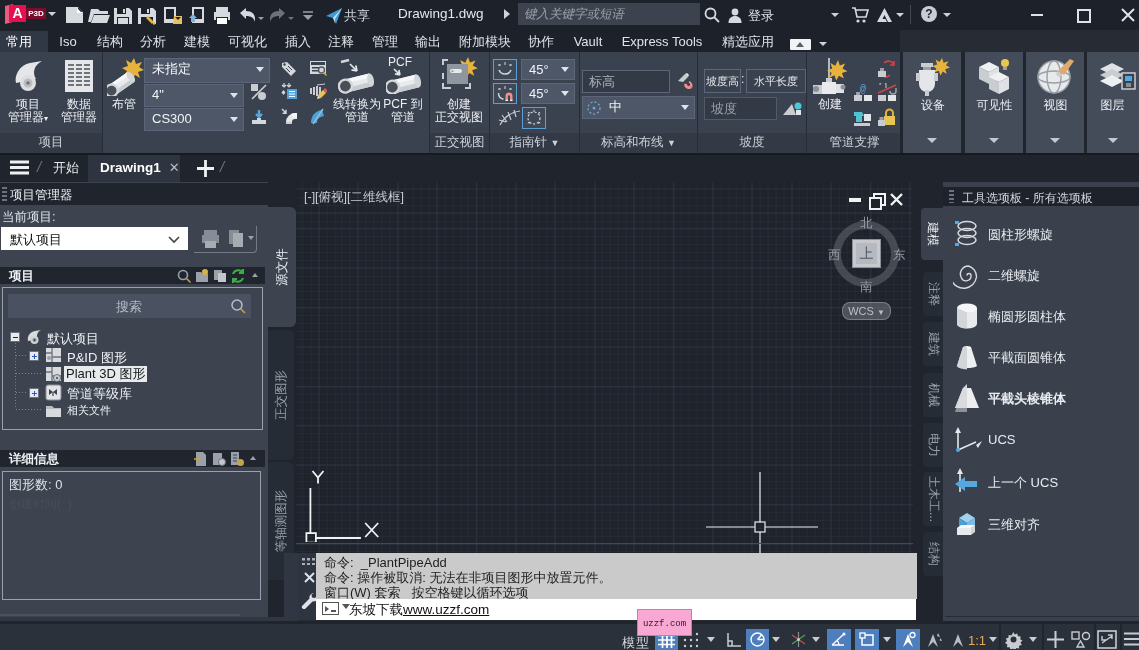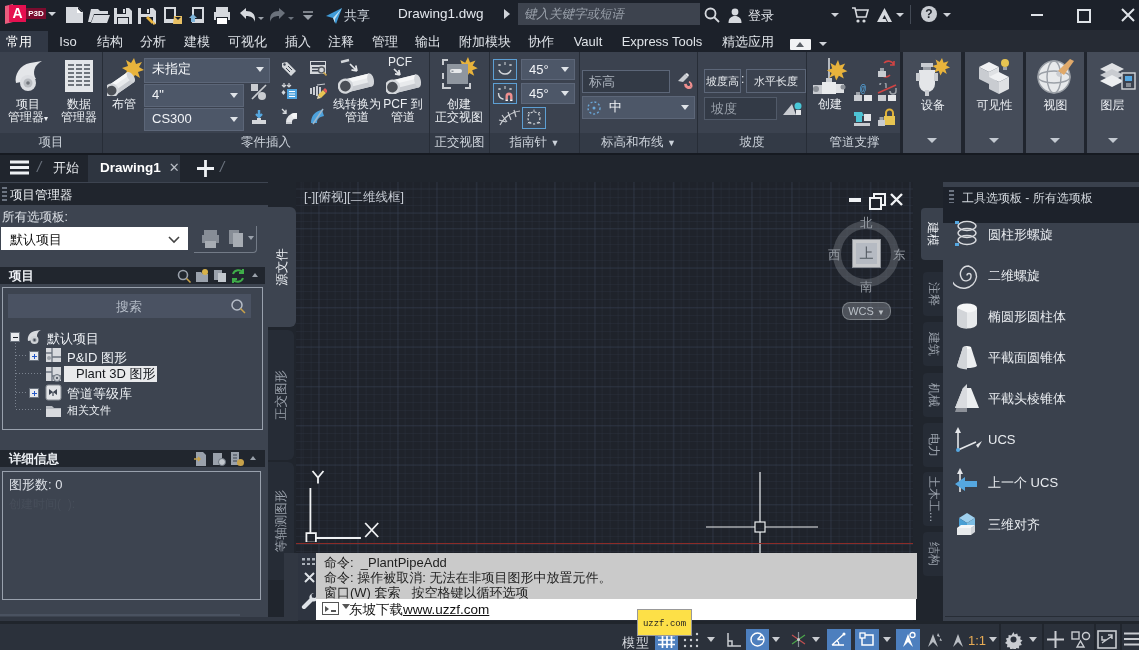--- a/index.html
+++ b/index.html
@@ -144,21 +144,20 @@
     <div class="rtab" style="left:570px;width:36px;">Vault</div>
     <div class="rtab" style="left:610px;width:104px;">Express Tools</div>
     <div class="rtab" style="left:715px;width:66px;">精选应用</div>
     <div class="abs" style="left:790px;top:9px;width:21px;height:11px;background:#f2f3f5;border-radius:1px;"></div>
     <div class="abs" style="left:796px;top:12px;width:0;height:0;border-left:4.5px solid transparent;border-right:4.5px solid transparent;border-bottom:5px solid #5a5f66;"></div>
     <div class="abs" style="left:819px;top:12px;width:0;height:0;border-left:4px solid transparent;border-right:4px solid transparent;border-top:4px solid #cfd3d9;"></div>
   </div>
   <div class="abs" id="ribbon">
 
     <div class="pstrip" style="left:0;width:102px;">项目</div>
-    <div class="pstrip" style="left:103px;width:326px;">零件插入</div>
     <div class="pstrip" style="left:430px;width:59px;">正交视图</div>
     <div class="pstrip" style="left:490px;width:89px;">指南针 <span style="font-size:9px;">▼</span></div>
     <div class="pstrip" style="left:580px;width:117px;">标高和布线 <span style="font-size:9px;">▼</span></div>
     <div class="pstrip" style="left:698px;width:108px;">坡度</div>
     <div class="pstrip" style="left:807px;width:95px;">管道支撑</div>
     <div class="abs" style="left:903px;top:0;width:58px;height:101px;background:#454c59;"></div>
     <div class="abs" style="left:965px;top:0;width:58px;height:101px;background:#454c59;"></div>
     <div class="abs" style="left:1026px;top:0;width:58px;height:101px;background:#454c59;"></div>
     <div class="abs" style="left:1087px;top:0;width:52px;height:101px;background:#454c59;"></div>
     <div class="cdown" style="left:927px;"></div>
@@ -477,21 +476,21 @@
         </svg>
     </div>
     <div class="abs" style="left:220px;top:3px;width:10px;height:22px;color:#6a727d;font-size:15px;font-style:italic;">/</div>
   </div>
   <div class="abs" id="leftpal">
 
     <div class="abs" style="left:0;top:1px;width:268px;height:22px;background:#20252d;">
       <div class="abs" style="left:2px;top:4px;width:5px;height:14px;background-image:repeating-linear-gradient(to bottom,#6b7380 0 2px,transparent 2px 4px);"></div>
       <div class="abs" style="left:10px;top:4px;font-size:12.5px;color:#e8ebef;">项目管理器</div>
     </div>
-    <div class="abs" style="left:2px;top:27px;font-size:12.5px;color:#dde1e7;">所有选项板:</div>
+    <div class="abs" style="left:2px;top:27px;font-size:12.5px;color:#dde1e7;">当前项目:</div>
 
     <div class="abs" style="left:1px;top:45px;width:187px;height:23px;background:#fff;border:1px solid #fff;box-sizing:border-box;">
       <div class="abs" style="left:8px;top:3px;color:#111;font-size:13px;">默认项目</div>
       <svg class="abs" style="left:166px;top:7px" width="12" height="9" viewBox="0 0 12 9">
           <path d="M1 2 l5 5 l5 -5" stroke="#444" stroke-width="1.6" fill="none"></path>
         </svg>
     </div>
 
     <svg class="abs" style="left:200px;top:46px" width="22" height="22" viewBox="0 0 22 22">
       <g fill="#878d96">
@@ -558,21 +557,21 @@
           <path d="M1 6 h6 v-5 M7 6 v9 M7 10 h9" stroke="#6a727d" stroke-width="1.3" fill="none"></path>
           <circle cx="4" cy="11" r="2" fill="#9ba0a7"></circle>
         </svg>
       <div class="abs" style="left:64px;top:61px;font-size:13px;color:#eef1f5;">P&amp;ID 图形</div>
       <svg class="abs" style="left:42px;top:78px" width="17" height="17" viewBox="0 0 17 17">
           <rect x="1" y="1" width="15" height="14" fill="#d8dade"></rect>
           <path d="M1 6 h6 v-5 M7 6 v9 M7 10 h9" stroke="#6a727d" stroke-width="1.3" fill="none"></path>
           <circle cx="12" cy="12" r="3.5" fill="#c9ccd1" stroke="#6a727d"></circle>
           <path d="M11 12 h2 M12 11 v2" stroke="#3d4450"></path>
         </svg>
-      <div class="abs" style="left:61px;top:78px;width:81px;height:16px;background:#e9eaec;color:#15181d;font-size:13px;padding-left:12px;line-height:16px;">Plant 3D 图形</div>
+      <div class="abs" style="left:61px;top:78px;width:81px;height:16px;background:#e9eaec;color:#15181d;font-size:13px;padding-left:2px;line-height:16px;">Plant 3D 图形</div>
       <div class="abs" style="left:26px;top:100px;width:10px;height:10px;background:#e8eaed;border:1px solid #6a727d;box-sizing:border-box;">
           <div style="position:absolute;left:1.5px;top:3.5px;width:5px;height:1.5px;background:#2458c8"></div>
           <div style="position:absolute;left:3.5px;top:1.5px;width:1.5px;height:5px;background:#2458c8"></div>
         </div>
       <svg class="abs" style="left:42px;top:96px" width="17" height="17" viewBox="0 0 17 17">
           <rect x="1" y="1" width="15" height="15" rx="2" fill="#e2e4e7" stroke="#8a8f96"></rect>
           <path d="M4 5 l4 3 l-4 3 z M12 5 l-4 3 l4 3 z" fill="#3d4450"></path>
           <path d="M8 8 v4" stroke="#3d4450" stroke-width="1.2"></path>
         </svg>
       <div class="abs" style="left:64px;top:97px;font-size:13px;color:#eef1f5;">管道等级库</div>
@@ -684,21 +683,21 @@
         <div class="vr" style="font-size:12px;color:#9aa1ab;">电力</div>
       </div>
     <div class="abs" style="left:10px;top:290px;width:20px;height:54px;background:#262c36;border-radius:4px 0 0 4px;">
         <div class="vr" style="font-size:12px;color:#9aa1ab;">土木工...</div>
       </div>
     <div class="abs" style="left:10px;top:350px;width:20px;height:44px;background:#262c36;border-radius:4px 0 0 4px;">
         <div class="vr" style="font-size:12px;color:#9aa1ab;">结构</div>
       </div>
   </div>
   <div class="abs" id="rpal">
-    <div class="abs" style="left:0;top:5px;width:196px;height:36px;background:#1d222b;">
+    <div class="abs" style="left:0;top:5px;width:196px;height:19px;background:#1d222b;">
       <div class="abs" style="left:6px;top:3px;width:5px;height:13px;background-image:repeating-linear-gradient(to bottom,#6b7380 0 2px,transparent 2px 4px);"></div>
       <div class="abs" style="left:19px;top:3px;font-size:12px;color:#d3d8de;">工具选项板 - 所有选项板</div>
     </div>
 
     <svg class="abs" style="left:10px;top:38px" width="28" height="27" viewBox="0 0 28 27">
       <g stroke="#d8dade" stroke-width="1.5" fill="none">
         <ellipse cx="14" cy="6" rx="9" ry="4.5"></ellipse>
         <ellipse cx="14" cy="13" rx="9" ry="4.5"></ellipse>
         <ellipse cx="14" cy="20" rx="9" ry="4.5"></ellipse>
       </g>
@@ -722,21 +721,21 @@
       <path d="M10 4 h8 l6 19 a11 3.5 0 0 1 -20 0 z" fill="#eceef0"></path>
       <ellipse cx="14" cy="4.5" rx="4" ry="1.6" fill="#fafbfb"></ellipse>
       <path d="M10 4 l-6 19 a11 3.5 0 0 0 10 3.4 l0 -22.4 z" fill="#d2d5d9"></path>
     </svg>
     <div class="abs" style="left:45px;top:167px;font-size:13px;color:#e8ebef;">平截面圆锥体</div>
     <svg class="abs" style="left:10px;top:202px" width="28" height="28" viewBox="0 0 28 28">
       <path d="M10 4 h8 l8 20 h-24 z" fill="#eceef0"></path>
       <path d="M10 4 l-8 20 h12 l0 -24 z" fill="#d2d5d9"></path>
       <path d="M10 4 h4 v24 h-12 z" fill="#e0e2e6" opacity="0.5"></path>
     </svg>
-    <div class="abs" style="left:45px;top:208px;font-size:13px;color:#e8ebef;">平截头棱锥体</div>
+    <div class="abs" style="left:45px;top:208px;font-size:13px;color:#e8ebef;font-weight:bold;">平截头棱锥体</div>
     <svg class="abs" style="left:10px;top:245px" width="30" height="28" viewBox="0 0 30 28">
       <g stroke="#e4e6e9" stroke-width="1.6" fill="none">
           <path d="M5 2 v21 M5 23 l18 -8"></path>
         </g>
       <path d="M2 6 l3 -6 l3 6 z" fill="#e4e6e9"></path>
       <path d="M23 18 l6 -4 l-4 7 z" fill="#e4e6e9"></path>
       <circle cx="5" cy="23" r="2" fill="#55a7e0"></circle>
     </svg>
     <div class="abs" style="left:45px;top:250px;font-size:13px;color:#e8ebef;">UCS</div>
     <svg class="abs" style="left:10px;top:286px" width="30" height="28" viewBox="0 0 30 28">
@@ -775,21 +774,21 @@
     </div>
     <div class="abs" style="left:18px;top:46px;width:600px;height:21px;background:#ffffff;color:#111;font-size:13.5px;">
       <div class="abs" style="left:6px;top:3px;width:17px;height:13px;border:1px solid #555;box-sizing:border-box;">
         <div style="position:absolute;left:2px;top:3px;width:0;height:0;border-top:3px solid transparent;border-bottom:3px solid transparent;border-left:4px solid #555;"></div>
         <div style="position:absolute;left:8px;top:7px;width:5px;height:1.5px;background:#555;"></div>
       </div>
       <div class="abs" style="left:26px;top:5px;width:0;height:0;border-left:4px solid transparent;border-right:4px solid transparent;border-top:5px solid #555;"></div>
       <div class="abs" style="left:33px;top:2px;">东坡下载<span style="text-decoration:underline;">www.uzzf.com</span></div>
     </div>
   </div>
-  <div class="abs" id="tooltip" style="left:637px;top:609px;width:55px;height:27px;background:#fde047;border:1px solid #999;box-sizing:border-box;z-index:50;">
+  <div class="abs" id="tooltip" style="left:637px;top:609px;width:55px;height:27px;background:#f9a8d4;border:1px solid #999;box-sizing:border-box;z-index:50;">
     <div style="position:absolute;left:0;top:9px;width:53px;text-align:center;font-family:'Liberation Mono',monospace;font-size:9px;color:#222;">uzzf.com</div>
   </div>
   <div class="abs" style="left:0;top:617px;width:290px;height:7px;background:#313742;"></div>
   <div class="abs" style="left:0;top:621px;width:1139px;height:3px;background:#20252c;"></div>
   <div class="abs" style="left:945px;top:616px;width:194px;height:1px;background:#272d36;"></div>
   <div class="abs" id="statusbar">
     <div class="abs" style="left:622px;top:10px;color:#d8dbe0;font-size:13px;letter-spacing:1px;">模型</div>
     <div class="abs" style="left:655px;top:5px;width:23px;height:21px;background:#4d7fbe;"></div>
     <svg class="abs" style="left:658px;top:7px" width="17" height="17" viewBox="0 0 17 17">
         <g stroke="#fff" stroke-width="1.7">

